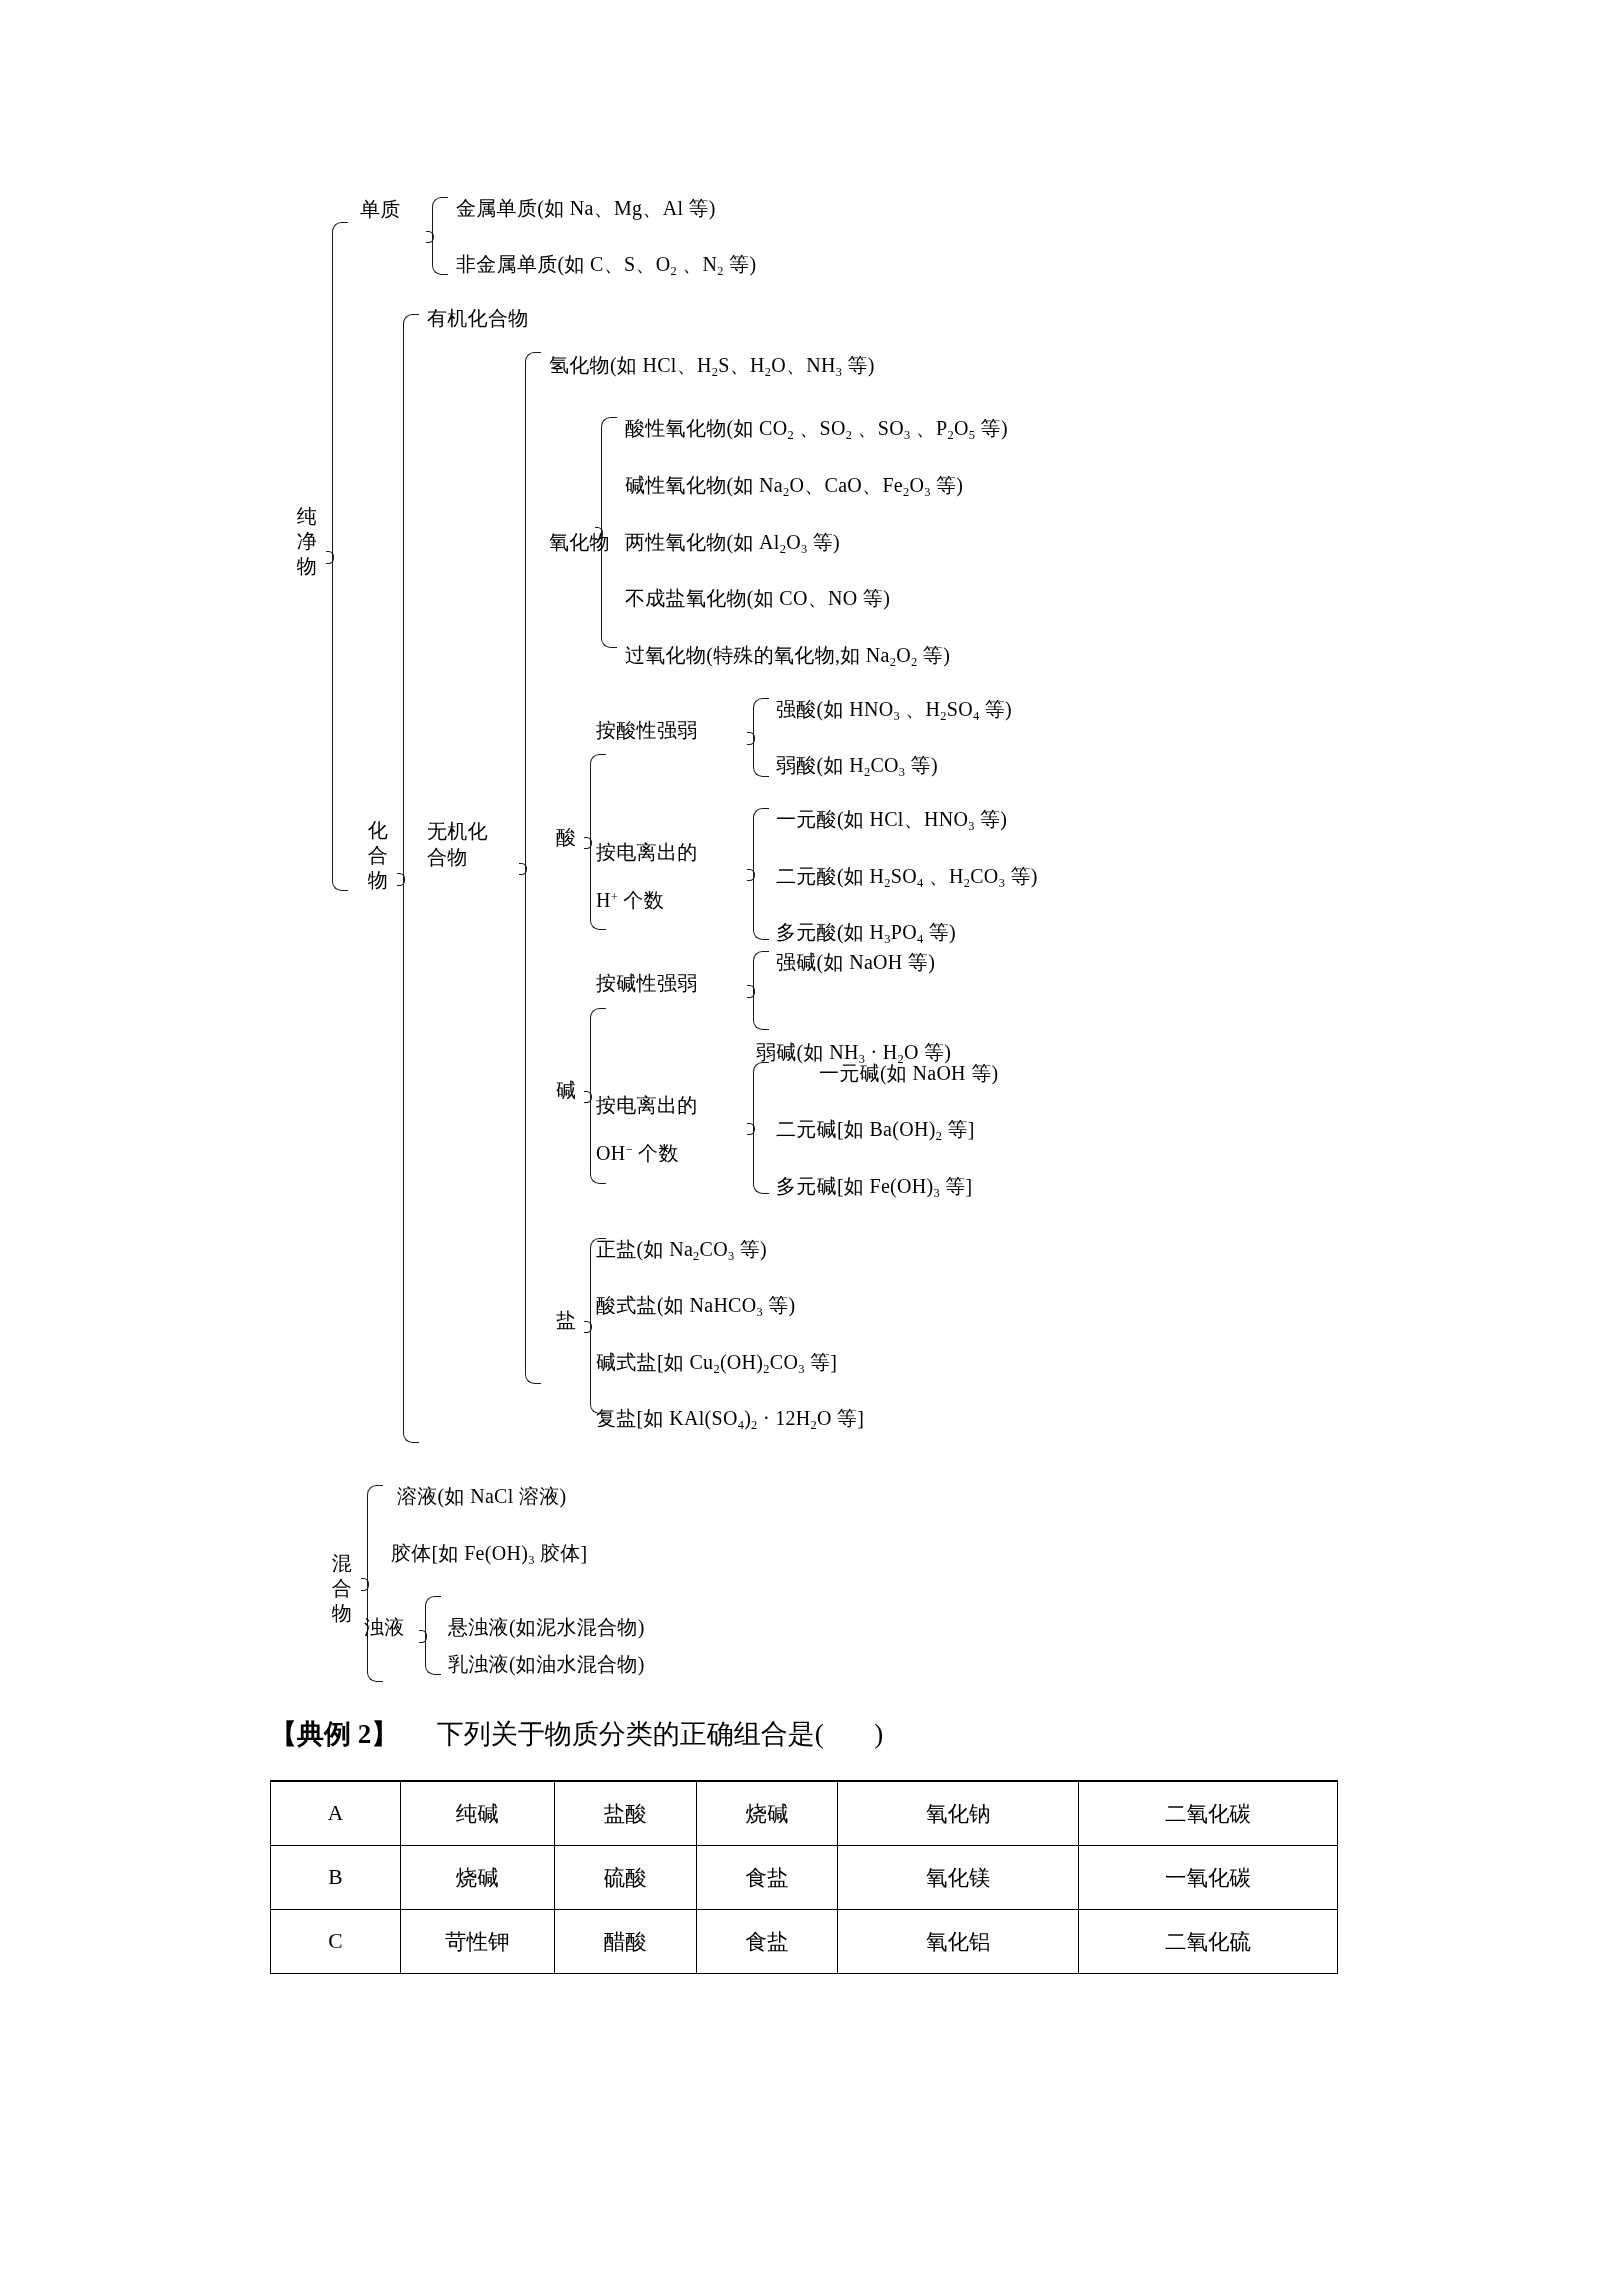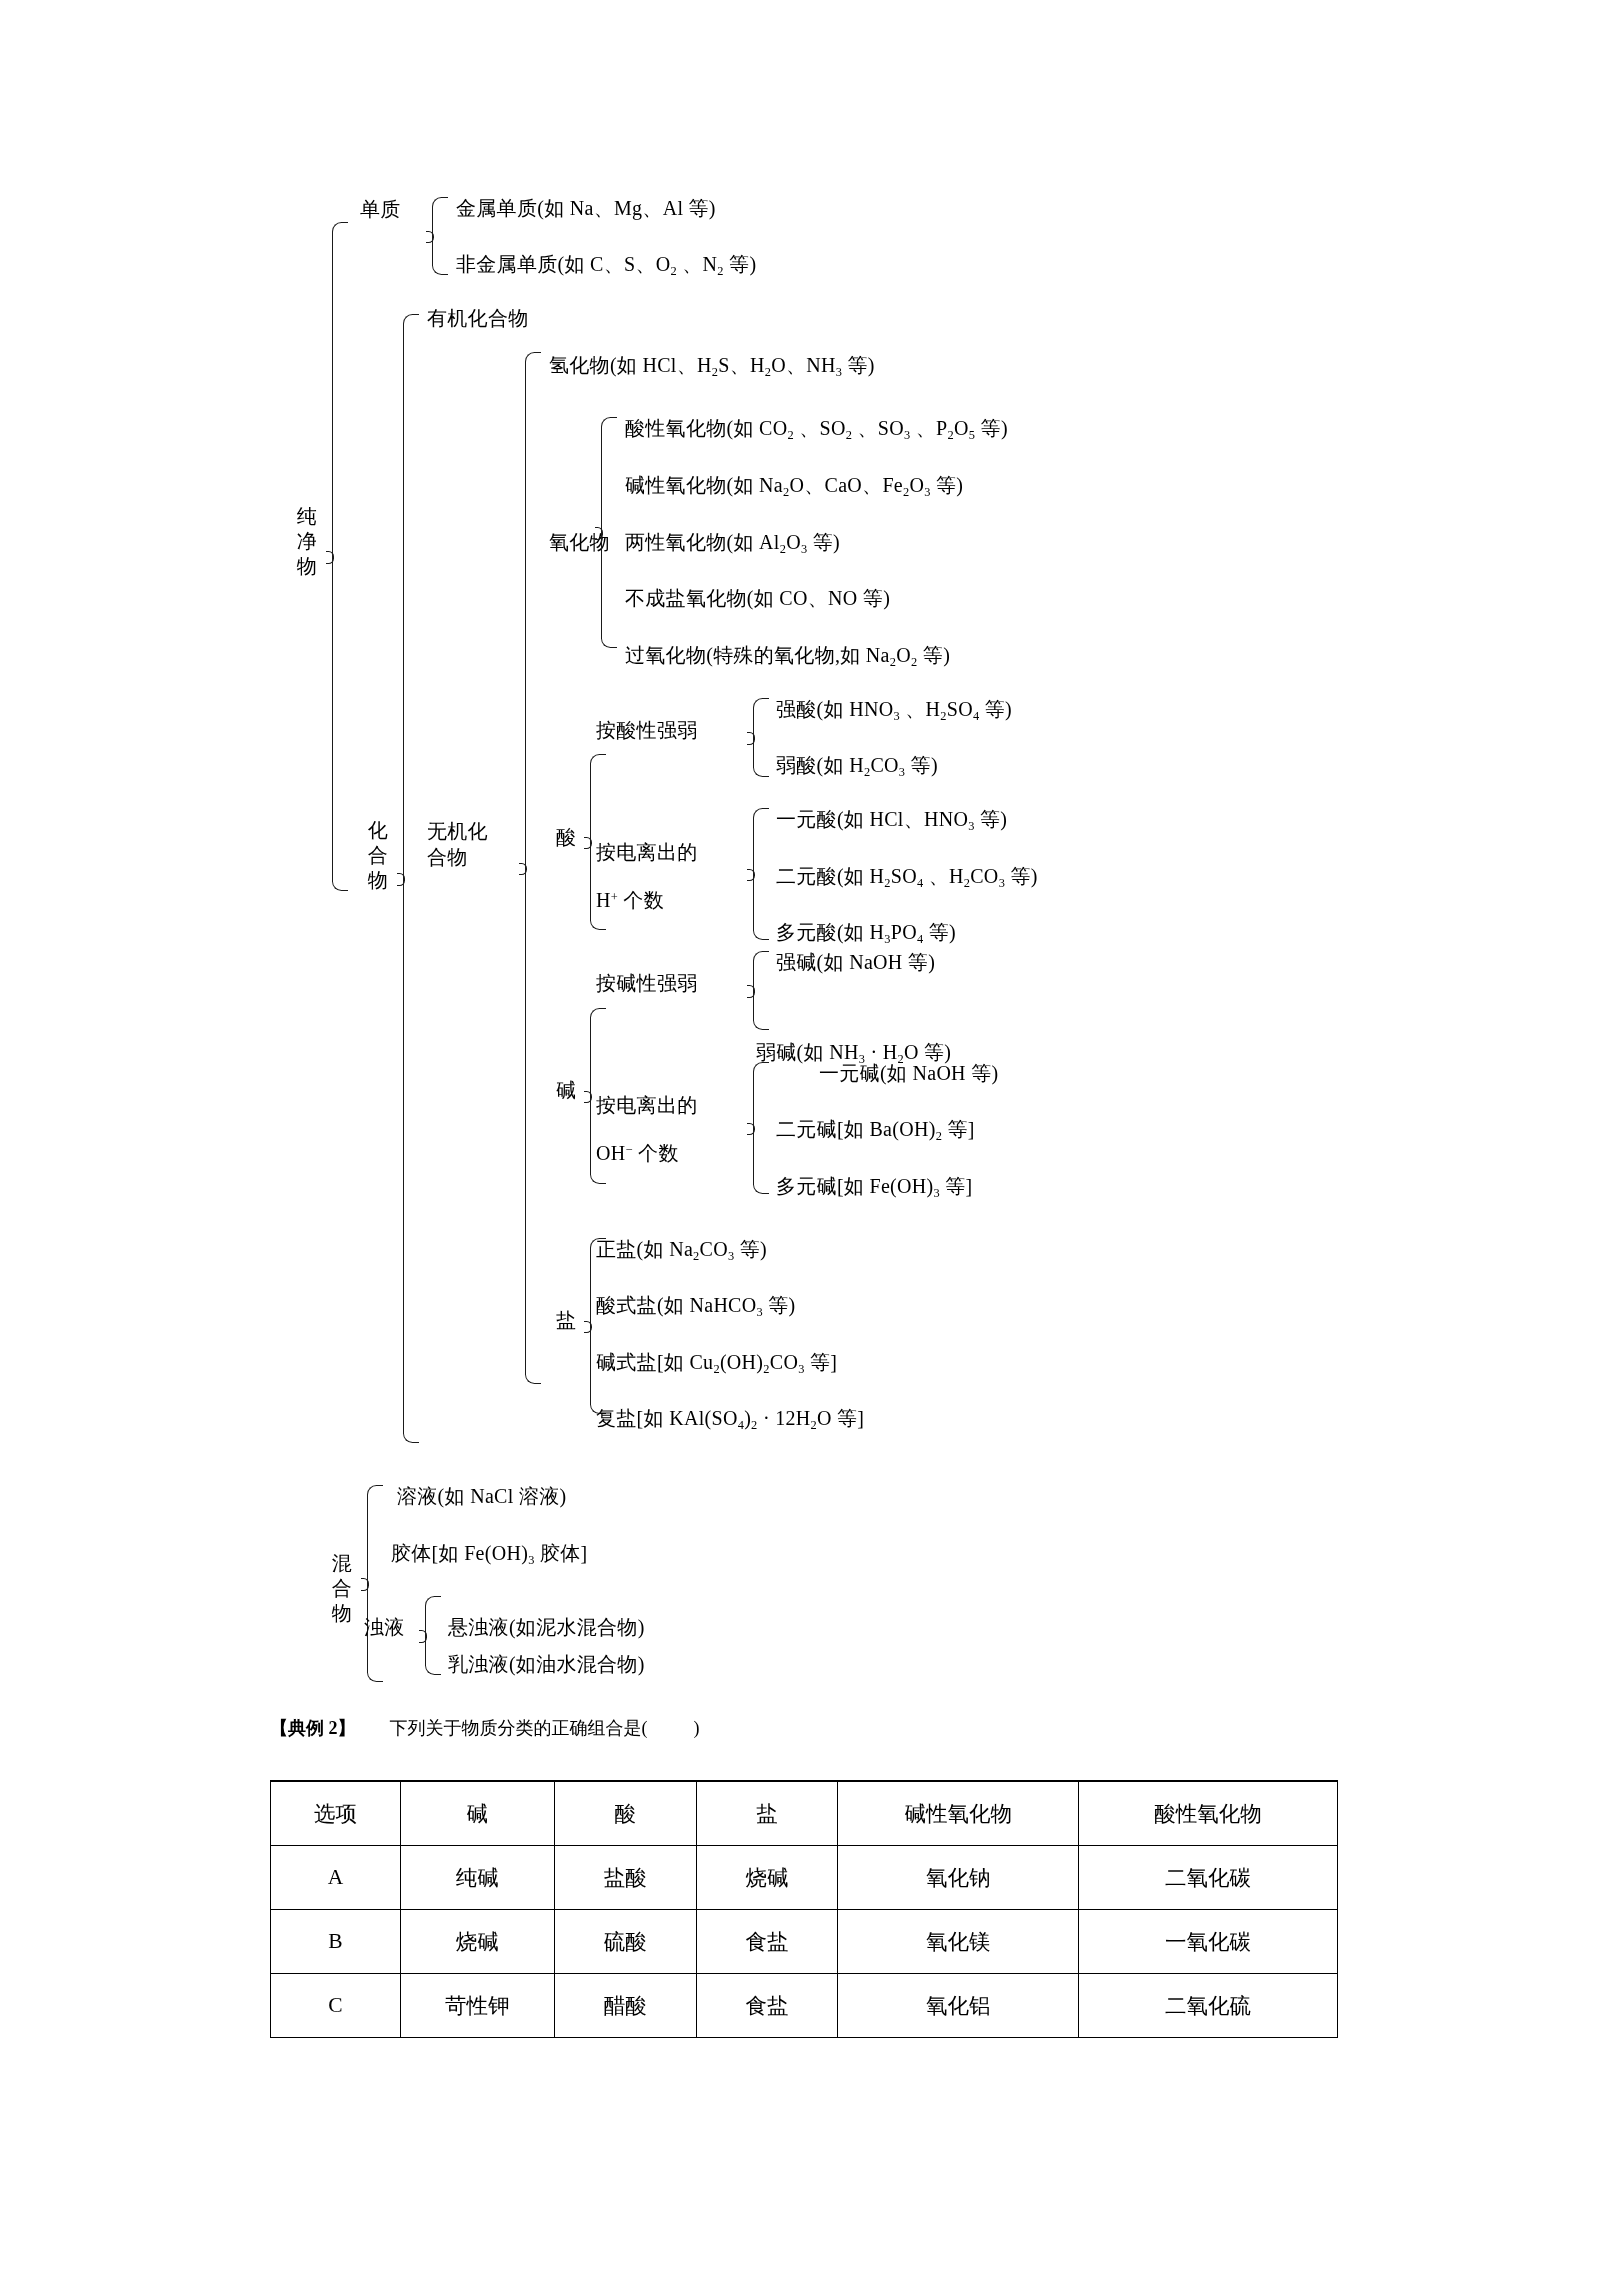--- a/index.html
+++ b/index.html
@@ -53,21 +53,21 @@
     border-bottom-right-radius:5.4px;
   }
 
   sub { font-size:0.62em; vertical-align:-0.32em; }
   sup { font-size:0.62em; vertical-align:0.52em; }
 
   
   .example {
     position:absolute;
     left:270px; top:1716px;
-    font-size:18px;
+    font-size:27px;
     white-space:nowrap;
   }
   .example .tag { font-weight:bold; }
   .example .gap { display:inline-block; width:25px; }
   .example .paren-gap { display:inline-block; width:37px; }
 
   table.combo {
     position:absolute;
     left:270px; top:1780px;
     width:1068px;
@@ -240,28 +240,20 @@
   <div class="example">
     <span class="tag">【典例 2】</span>
     <span class="gap"></span>
     <span>下列关于物质分类的正确组合是(</span>
     <span class="paren-gap"></span>
     <span>)</span>
   </div>
 
   <table class="combo">
     <tbody>
-        <tr>
-      <td class="c0">选项</td>
-      <td class="c1">碱</td>
-      <td class="c2">酸</td>
-      <td class="c3">盐</td>
-      <td class="c4">碱性氧化物</td>
-      <td class="c5">酸性氧化物</td>
-    </tr>
     <tr>
       <td class="c0">A</td>
       <td class="c1">纯碱</td>
       <td class="c2">盐酸</td>
       <td class="c3">烧碱</td>
       <td class="c4">氧化钠</td>
       <td class="c5">二氧化碳</td>
     </tr>
     <tr>
       <td class="c0">B</td>

